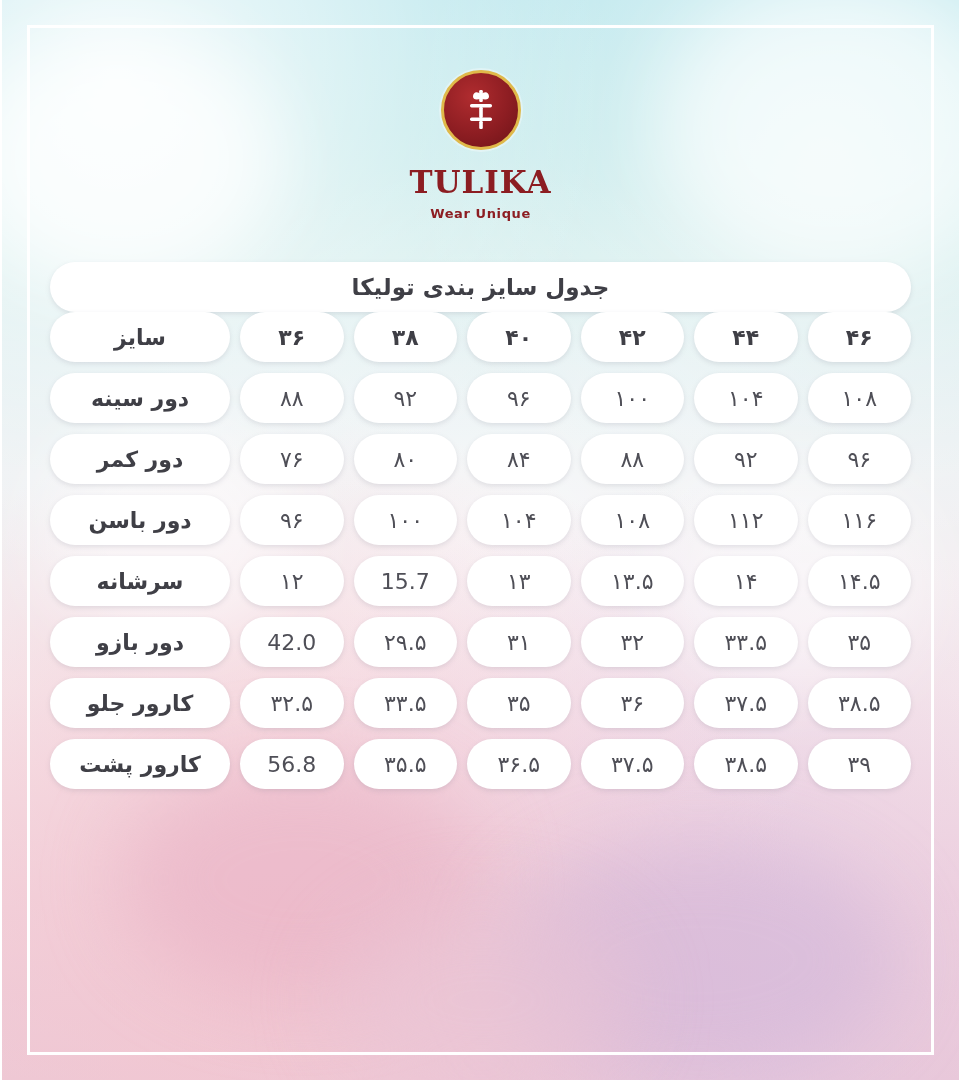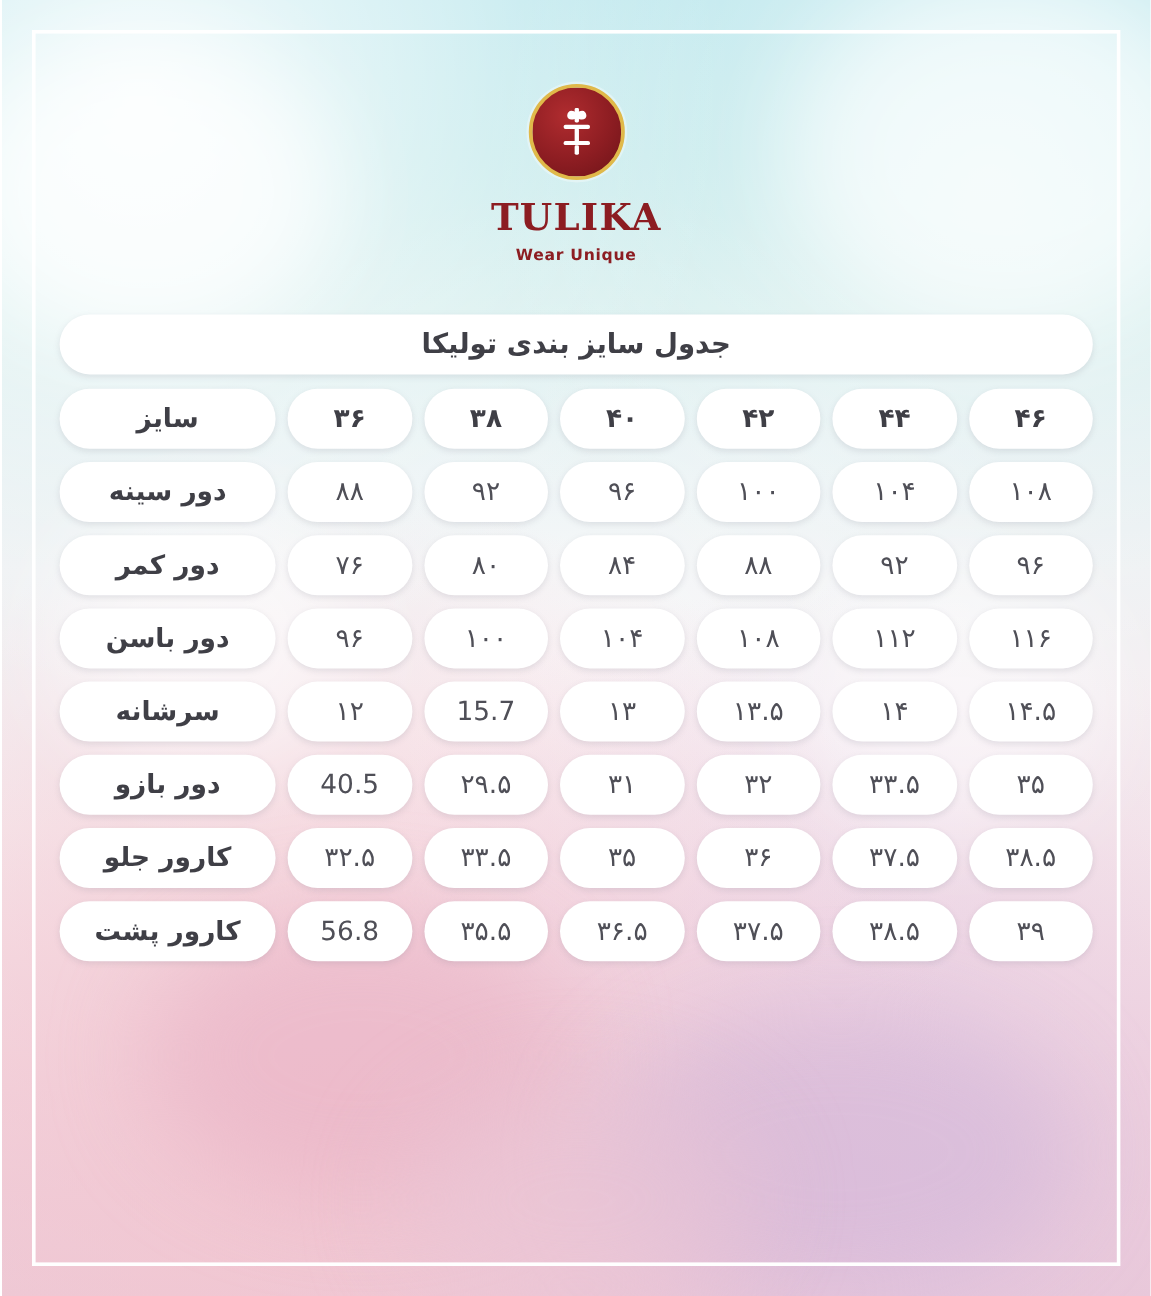--- a/index.html
+++ b/index.html
@@ -116,21 +116,20 @@
     display: flex;
     align-items: center;
     justify-content: center;
     text-align: center;
   }
   .title-pill {
     height: 50px;
     font-size: 23px;
     font-weight: 700;
     color: #3f3f46;
-    margin-bottom: 12px;
   }
   .row {
     display: flex;
     flex-direction: row;
     gap: 10px;
     margin-bottom: 11px;
   }
   .cell {
     height: 50px;
     font-size: 22px;
@@ -234,21 +233,21 @@
       <div class="pill cell">۱۲</div>
       <div class="pill cell label">سرشانه</div>
     </div>
 
     <div class="row">
       <div class="pill cell">۳۵</div>
       <div class="pill cell">۳۳.۵</div>
       <div class="pill cell">۳۲</div>
       <div class="pill cell">۳۱</div>
       <div class="pill cell">۲۹.۵</div>
-      <div class="pill cell">40.5</div>
+      <div class="pill cell">42.0</div>
       <div class="pill cell label">دور بازو</div>
     </div>
 
     <div class="row">
       <div class="pill cell">۳۸.۵</div>
       <div class="pill cell">۳۷.۵</div>
       <div class="pill cell">۳۶</div>
       <div class="pill cell">۳۵</div>
       <div class="pill cell">۳۳.۵</div>
       <div class="pill cell">۳۲.۵</div>

